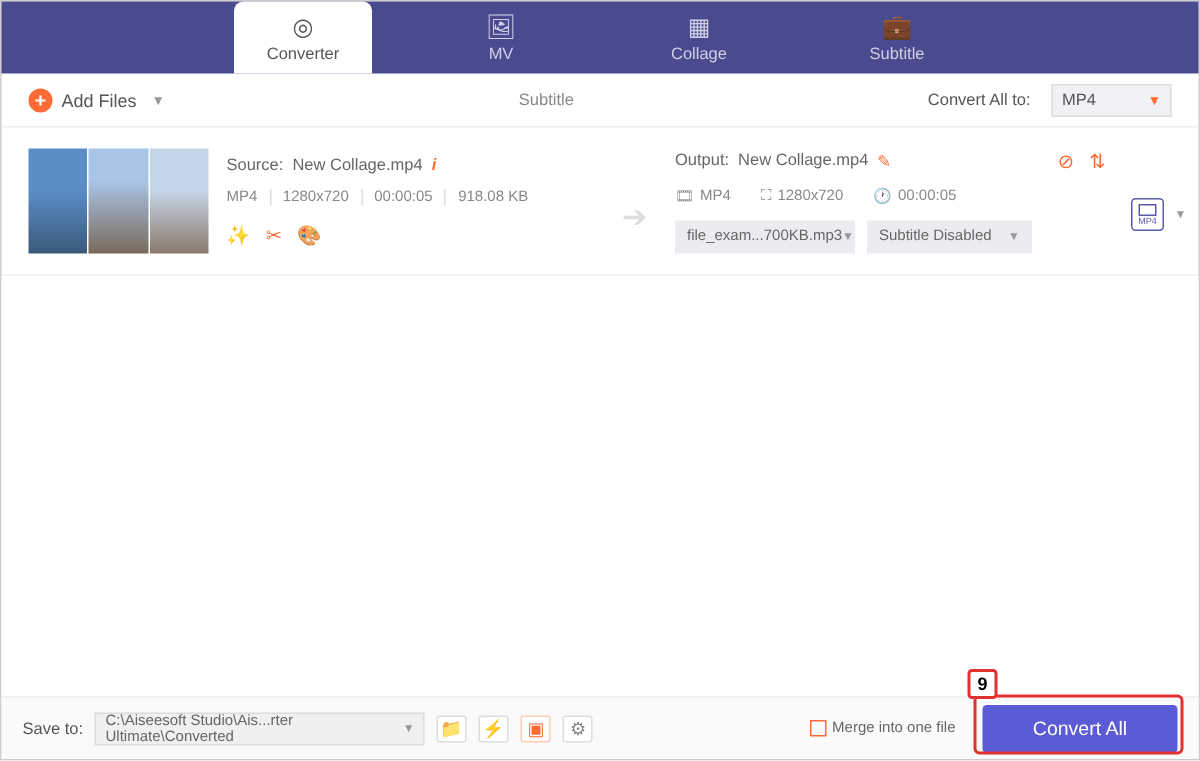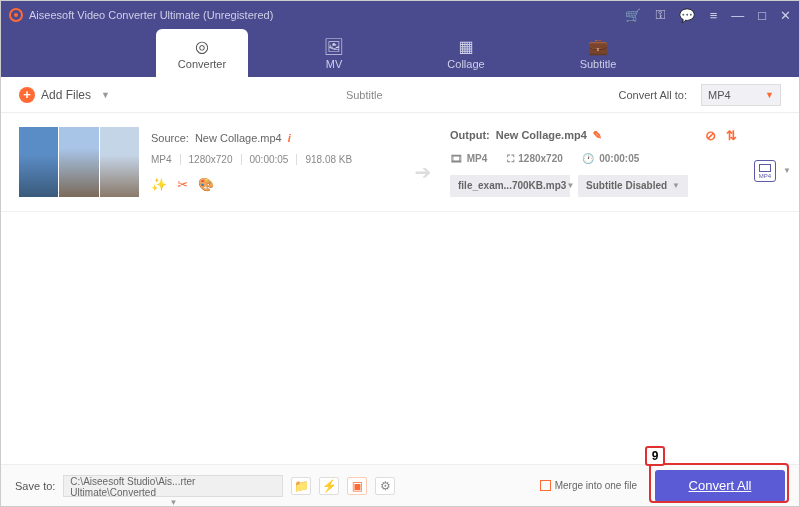--- a/index.html
+++ b/index.html
@@ -34,68 +34,55 @@
 .thumb div:nth-child(3){background:linear-gradient(#c5d5e8 40%,#8a7a6a);}
 .srcblock { width: 245px; font-size: 11px; color: #666; }
 .srcline { display: flex; align-items: center; gap: 6px; margin-bottom: 10px; }
 .srcline .iicon { color: #ff6b35; font-weight: bold; font-style: italic; }
 .meta { display: flex; gap: 8px; font-size: 10px; color: #888; margin-bottom: 12px; }
 .meta span { border-right: 1px solid #ddd; padding-right: 8px; }
 .meta span:last-child { border: none; }
 .toolicons { display: flex; gap: 10px; }
 .toolicons span { color: #ff6b35; font-size: 13px; cursor: pointer; }
 .arrow { width: 30px; display: flex; align-items: center; justify-content: center; color: #ddd; font-size: 20px; padding-top: 20px; }
-.outblock { flex: 1; font-size: 11px; color: #666; font-weight: bold; }
+.outblock { flex: 1; font-size: 11px; color: #666; }
 .outline { display: flex; align-items: center; gap: 6px; margin-bottom: 10px; }
 .outline .pen { color: #ff6b35; }
 .outright { margin-left: auto; display: flex; gap: 10px; }
 .outright span { color: #ff6b35; cursor: pointer; font-size: 13px; }
 .outmeta { display: flex; gap: 20px; font-size: 10px; color: #888; margin-bottom: 10px; align-items: center; }
 .outmeta .m { display: flex; gap: 4px; align-items: center; }
 .selects { display: flex; gap: 8px; }
 .sel { height: 22px; background: #ececf0; display: flex; align-items: center; padding: 0 8px; font-size: 10px; color: #666; cursor: pointer; justify-content: space-between; }
 .sel.s1 { width: 120px; }
 .sel.s2 { width: 110px; }
 .sel .sc { color: #999; font-size: 8px; }
 .formatbtn { width: 32px; display: flex; flex-direction:column; align-items: center; justify-content: center; cursor: pointer; gap:2px; padding-top:18px;}
 .formatbtn .fb { width: 22px; height: 22px; border: 1.5px solid #5b5ba8; border-radius: 3px; display: flex; flex-direction:column; align-items: center; justify-content: center; font-size: 6px; color: #5b5ba8; position:relative;}
 .formatbtn .fb::before{content:'';width:10px;height:6px;border:1px solid #5b5ba8;margin-bottom:1px;}
 .formatbtn .chev3 { font-size: 8px; color: #999; position:absolute; right:-10px; top:24px;}
 .body-area { flex: 1; background: #fff; }
 .footer { height: 42px; display: flex; align-items: center; padding: 0 14px; gap: 8px; font-size: 11px; color: #555; border-top: 1px solid #eee; background: #fafafa; }
-.pathbox { width: 220px; height: 22px; background: #f0f0f0; border: 1px solid #ddd; display: flex; align-items: center; padding: 0 6px; font-size: 10px; color: #666; justify-content: space-between; flex-direction: column; }
+.pathbox { width: 220px; height: 22px; background: #f0f0f0; border: 1px solid #ddd; display: flex; align-items: center; padding: 0 6px; font-size: 10px; color: #666; justify-content: space-between; }
 .pathbox .pc { font-size: 8px; color: #999; }
 .ficons { display: flex; gap: 8px; }
 .ficons span { width: 20px; height: 18px; display: flex; align-items: center; justify-content: center; font-size: 12px; color: #888; cursor: pointer; border:1px solid #ddd; border-radius:2px; background:#fff;}
 .ficons span.orange{color:#ff6b35; border-color:#ffccb5;}
 .merge { display: flex; align-items: center; gap: 4px; font-size: 10px; color: #666; margin-left: auto; margin-right: 10px; }
 .merge .cb { width: 11px; height: 11px; border: 1.5px solid #ff6b35; }
-.convert-btn { width: 130px; height: 32px; background: #5b5bd6; color: #fff; display: flex; align-items: center; justify-content: center; font-size: 13px; cursor: pointer; border-radius: 3px; position: relative; text-decoration: underline; }
+.convert-btn { width: 130px; height: 32px; background: #5b5bd6; color: #fff; display: flex; align-items: center; justify-content: center; font-size: 13px; cursor: pointer; border-radius: 3px; position: relative; }
 .redbox { position: absolute; border: 2.5px solid #e03030; border-radius: 4px; pointer-events: none; }
 .redbox.r1 { right: 10px; bottom: 3px; width: 140px; height: 40px; }
 .marker { position: absolute; width: 20px; height: 20px; background: #fff; border: 2.5px solid #e03030; border-radius: 3px; display: flex; align-items: center; justify-content: center; font-size: 12px; font-weight: bold; color: #000; }
 .marker.m9 { right: 134px; bottom: 40px; }
 </style>
 </head>
 <body>
 
 <div class="window">
-  <div class="titlebar">
-    <div class="logo"></div>
-    <div class="title">Aiseesoft Video Converter Ultimate (Unregistered)</div>
-    <div class="titlebar-icons">
-      <span>🛒</span>
-      <span>⚿</span>
-      <span>💬</span>
-      <span>≡</span>
-      <span>—</span>
-      <span>□</span>
-      <span>✕</span>
-    </div>
-  </div>
 
   <div class="tabrow">
     <div class="tab active">
       <span class="ticon">◎</span>
       <span>Converter</span>
     </div>
     <div class="tab">
       <span class="ticon">🖼</span>
       <span>MV</span>
     </div>

